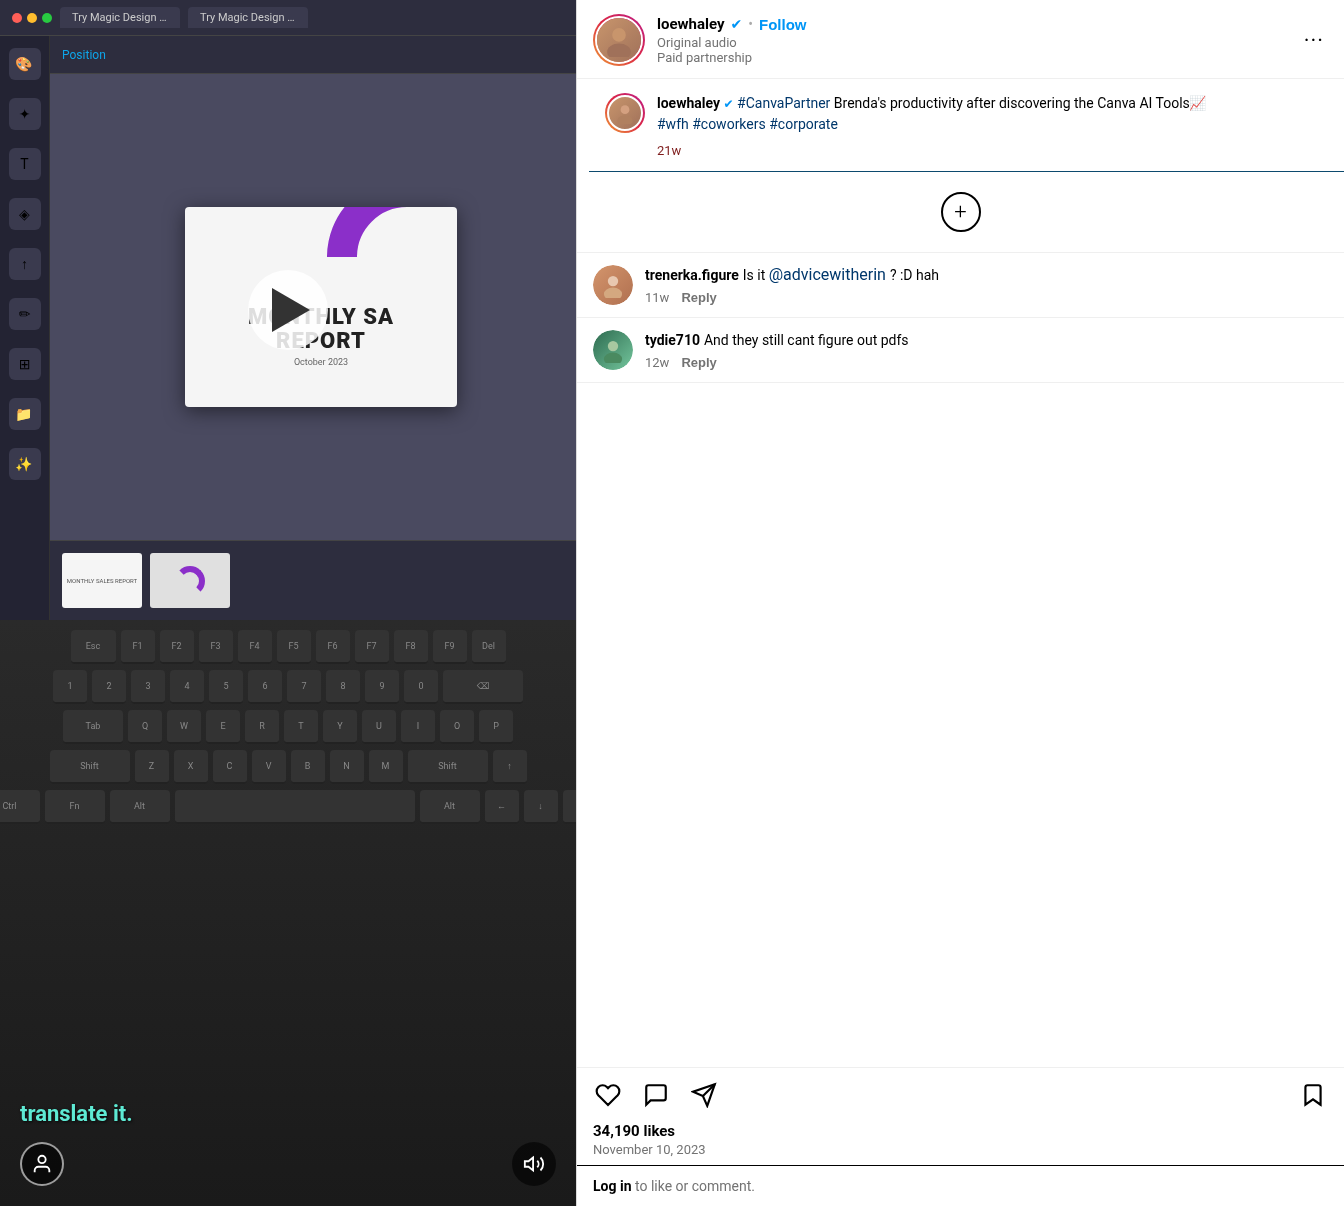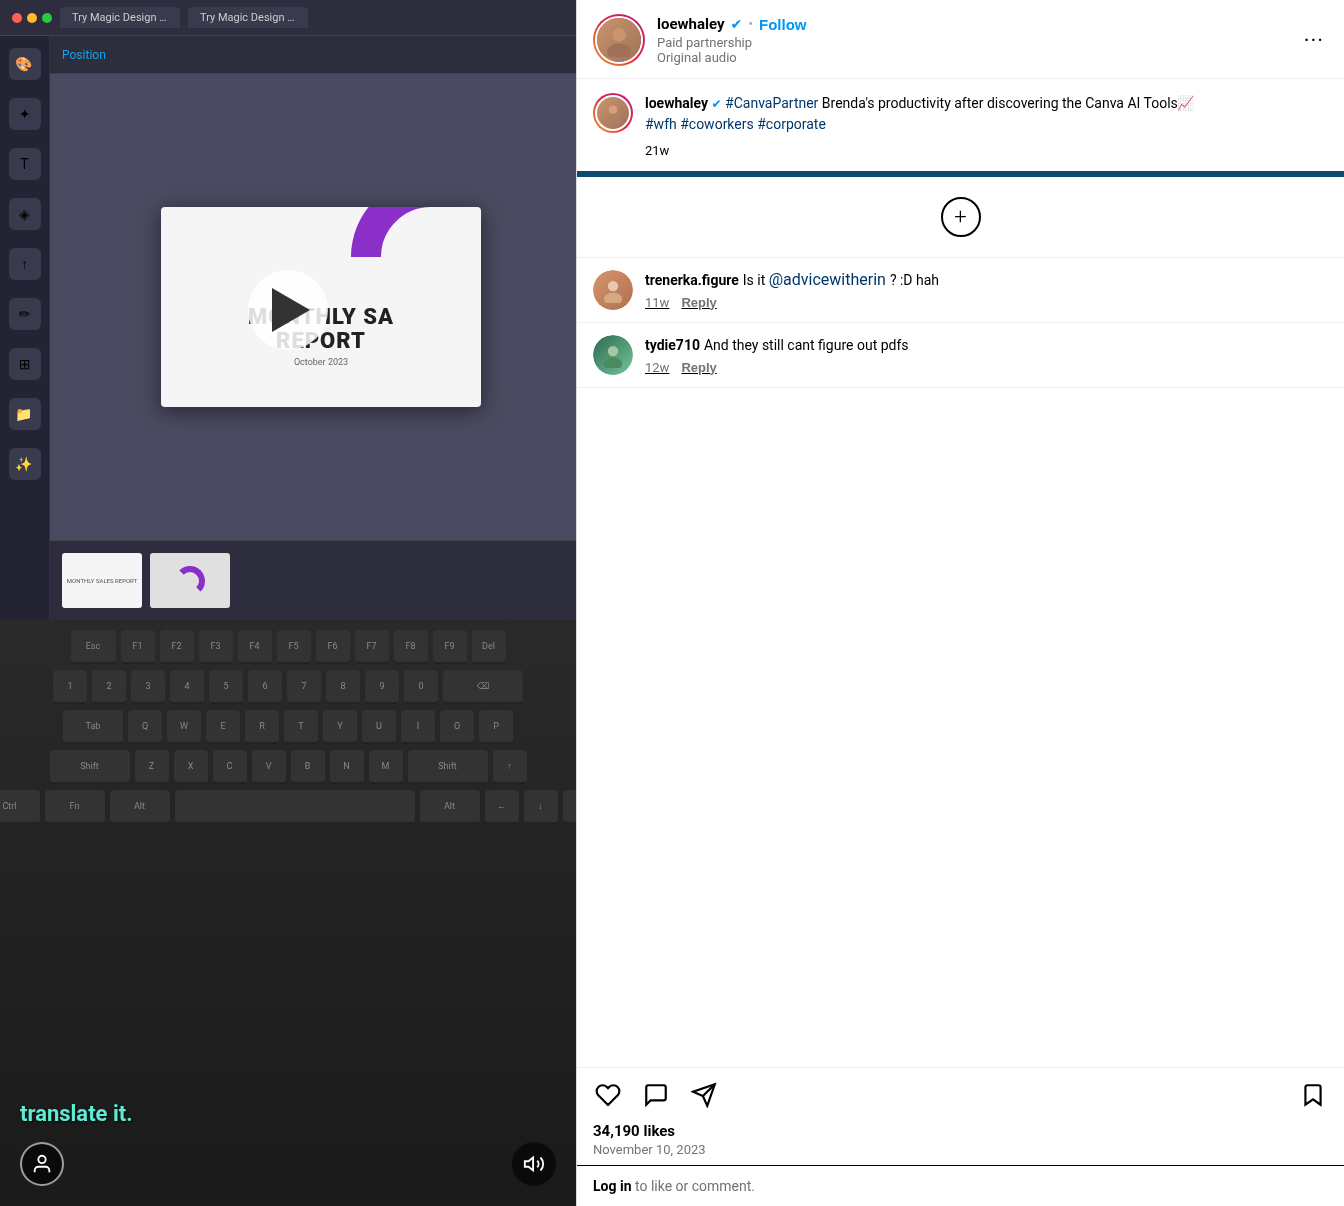--- a/index.html
+++ b/index.html
@@ -116,21 +116,21 @@
     .canva-canvas {
       flex: 1;
       display: flex;
       align-items: center;
       justify-content: center;
       background: #4a4a60;
       position: relative;
     }
 
     .slide-preview {
-      width: 320px;
+      width: 272px;
       height: 200px;
       background: #f5f5f5;
       border-radius: 4px;
       position: relative;
       overflow: hidden;
       box-shadow: 0 4px 20px rgba(0,0,0,0.5);
       margin-left: 16px;
     }
 
     .slide-arc {
@@ -396,21 +396,22 @@
       color: #000;
       font-size: 22px;
       cursor: pointer;
       padding: 4px;
       letter-spacing: 1px;
     }
 
     
     .ig-post-section {
       padding: 14px 16px 0;
-      border-bottom: 6px solid #0c4a6e;
+      border-bottom: 1px solid #0c4a6e;
+      margin-left: 12px;
     }
 
     .ig-post-header {
       display: flex;
       align-items: flex-start;
       gap: 12px;
       margin-bottom: 10px;
     }
 
     .avatar-small {
@@ -445,21 +446,21 @@
       font-weight: 700;
       color: #000;
     }
 
     .post-hashtag {
       color: #00376b;
       font-weight: 400;
     }
 
     .post-time {
-      color: #000000;
+      color: #7f1d1d;
       font-size: 13px;
       margin-top: 6px;
     }
 
     
     .load-more-btn {
       display: flex;
       align-items: center;
       justify-content: center;
       padding: 20px 0;
@@ -519,21 +520,20 @@
 
     .comment-mention {
       color: #00376b;
     }
 
     .comment-meta {
       margin-top: 4px;
       display: flex;
       align-items: center;
       gap: 12px;
-      text-decoration: underline;
     }
 
     .comment-time {
       color: #737373;
       font-size: 13px;
     }
 
     .comment-reply-btn {
       color: #737373;
       font-size: 13px;
@@ -822,22 +822,22 @@
       </div>
     </div>
 
     <div class="ig-header-info">
       <div class="ig-username-row">
         <span class="ig-username">loewhaley</span>
         <span class="verified-badge">✔</span>
         <span class="ig-dot">•</span>
         <button class="ig-follow-btn">Follow</button>
       </div>
+      <div class="ig-meta">Original audio</div>
       <div class="ig-meta">Paid partnership</div>
-      <div class="ig-meta">Original audio</div>
     </div>
 
     <div class="ig-more-btn">···</div>
   </div>
 
   <div class="ig-post-section">
     <div class="ig-post-header">
       <div class="avatar-small">
         <div class="avatar-small-inner">
           <svg width="22" height="22" viewBox="0 0 40 40" fill="none">

